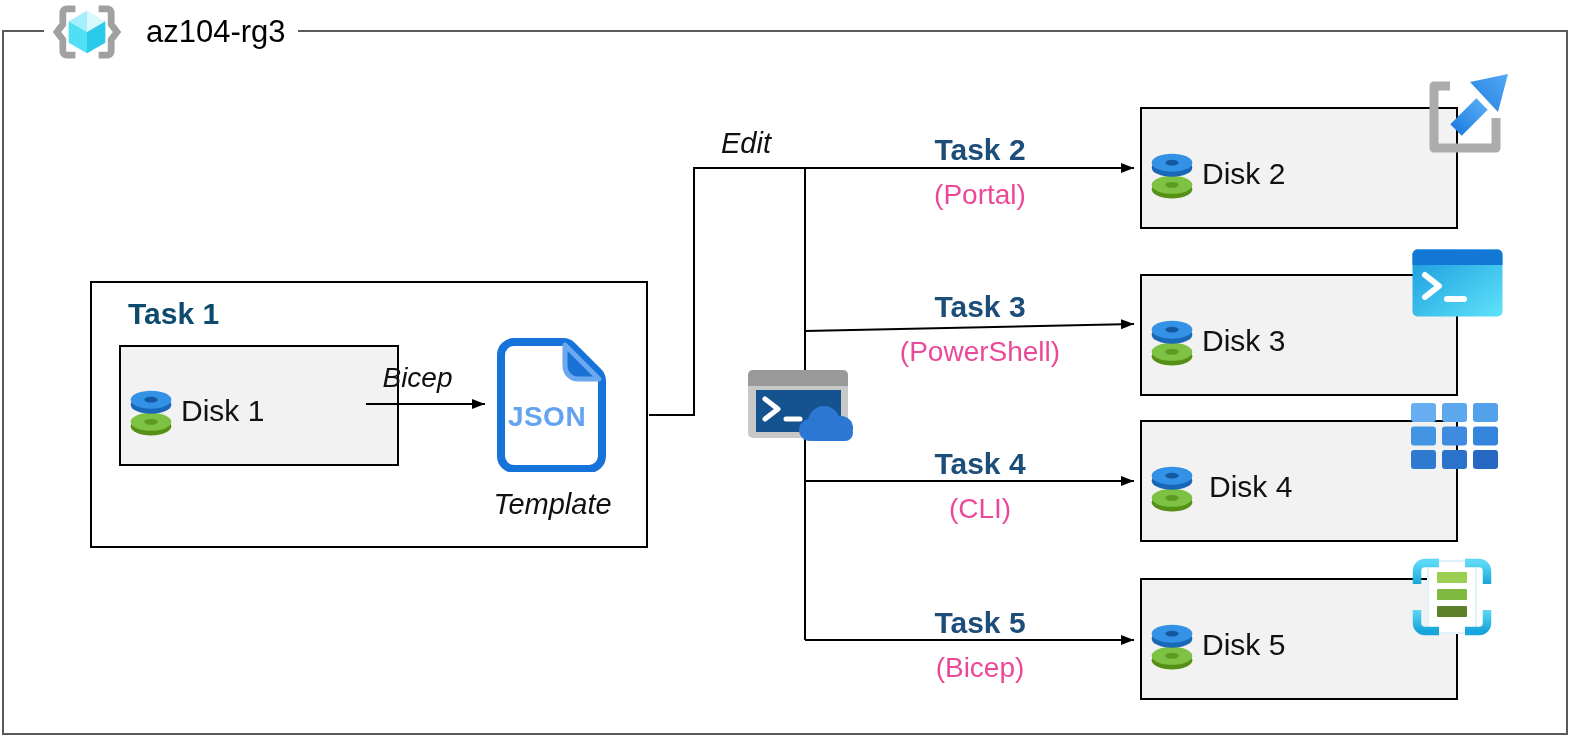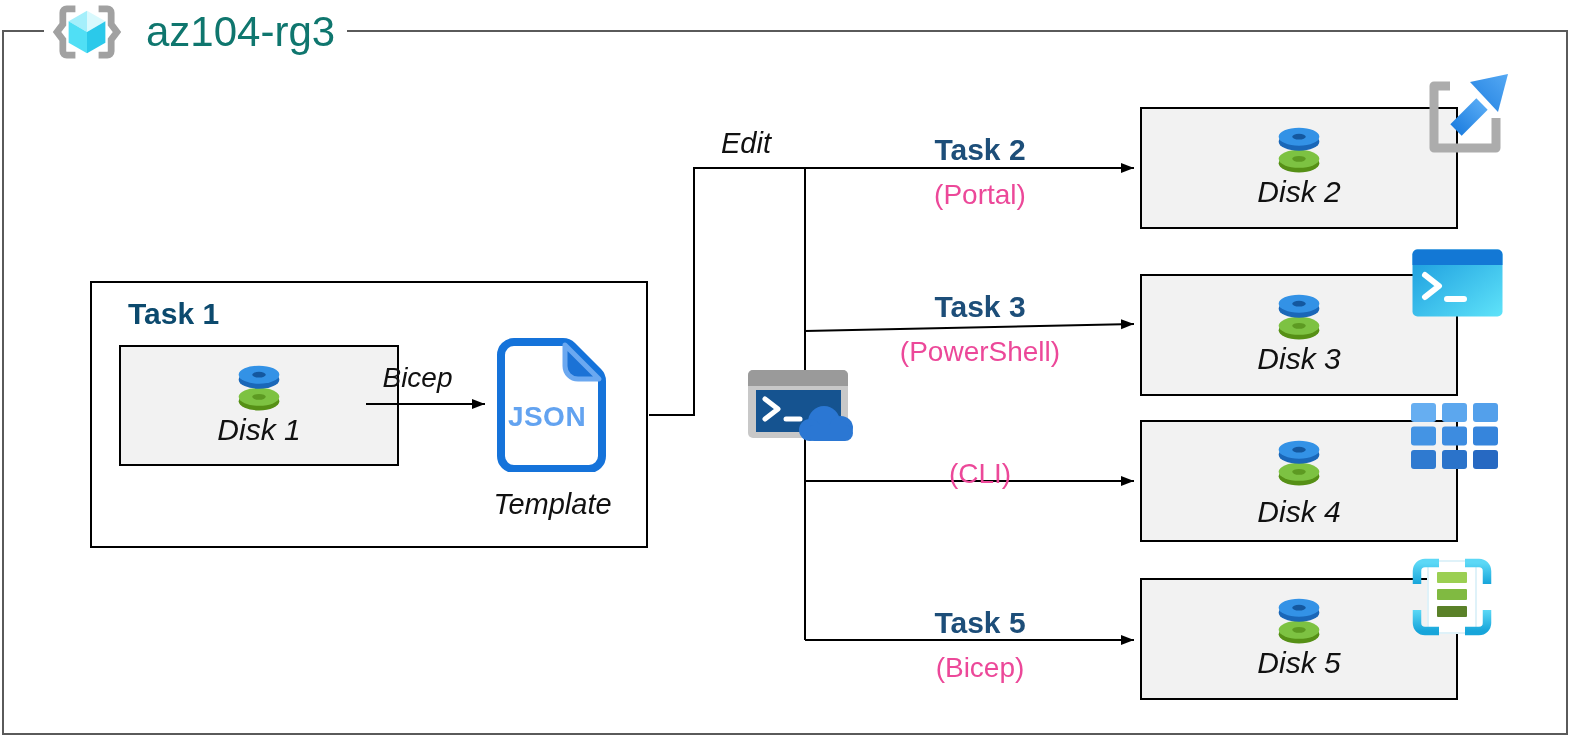--- a/index.html
+++ b/index.html
@@ -2,25 +2,25 @@
 <html><head>
 <meta charset="utf-8">
 <style>
   html,body{margin:0;padding:0;background:#fff;}
   .canvas{position:relative;width:1572px;height:737px;background:#fff;overflow:hidden;
           font-family:"Liberation Sans",sans-serif;color:#111;}
   .frame{position:absolute;left:2px;top:30px;width:1566px;height:705px;
          border:2px solid #5a5a5a;box-sizing:border-box;}
   .rg-header{position:absolute;left:44px;top:3px;height:58px;display:flex;align-items:center;
              gap:22px;background:#fff;padding:0 12px 0 6px;z-index:4;}
-  .rg-title{font-size:42px;color:#0f766e;white-space:nowrap;}
+  .rg-title{font-size:31px;color:#000000;white-space:nowrap;}
   .connectors{position:absolute;left:0;top:0;z-index:2;}
   .wbox{position:absolute;background:#fff;border:2px solid #000;box-sizing:border-box;z-index:1;}
   .gbox{position:absolute;background:#f2f2f2;border:2px solid #000;box-sizing:border-box;z-index:1;
-        display:flex;flex-direction:column;align-items:center;padding-top:11px;font-style:italic;}
+        display:flex;align-items:center;padding-top:11px;}
   .disk-label{font-size:30px;color:#111;margin-top:0px;line-height:32px;}
   .task1-title{position:absolute;left:36px;top:14px;font-size:30px;font-weight:700;color:#0c4a6e;}
   .float-label{position:absolute;text-align:center;font-size:28px;color:#111;z-index:3;font-style:italic;}
   .branch-label{position:absolute;left:830px;width:300px;text-align:center;z-index:3;}
   .branch-task{font-size:30px;font-weight:700;color:#1d4e79;line-height:35px;}
   .branch-method{font-size:28px;color:#ec4899;line-height:34px;margin-top:11px;}
   .abs-icon{position:absolute;z-index:3;}
 </style>
 </head>
 <body>
@@ -147,20 +147,21 @@
           <stop offset="1" stop-color="#5fe3f9"></stop>
       </linearGradient>
     </defs>
     <rect x="1.5" y="1.5" width="90" height="67" rx="5" fill="url(#psb)"></rect>
     <path d="M1.5,17 V6.5 a5,5 0 0 1 5,-5 h80 a5,5 0 0 1 5,5 V17 z" fill="#1378d5"></path>
     <path d="M14,27 l14,11 -14,11" fill="none" stroke="#fff" stroke-width="6" stroke-linecap="round" stroke-linejoin="round"></path>
     <line x1="36" y1="51" x2="53" y2="51" stroke="#fff" stroke-width="6" stroke-linecap="round"></line>
   </svg>
 
   <div class="branch-label" style="top:446px;">
+    <div class="branch-task">Task 4</div>
     <div class="branch-method">(CLI)</div>
   </div>
   <div class="gbox" style="left:1140px;top:420px;width:318px;height:122px;gap:7px;">
     <svg width="60" height="56" viewBox="0 0 66 62">
       <ellipse cx="33" cy="48" rx="22.5" ry="10" fill="#569016"></ellipse>
       <ellipse cx="33" cy="43" rx="22.5" ry="10" fill="#7dc242"></ellipse>
       <ellipse cx="33" cy="43" rx="7.5" ry="3.2" fill="#5d9a22"></ellipse>
       <ellipse cx="33" cy="24" rx="22.5" ry="10" fill="#1a67b8"></ellipse>
       <ellipse cx="33" cy="18.5" rx="22.5" ry="10" fill="#3392e6"></ellipse>
       <ellipse cx="33" cy="18.5" rx="7.5" ry="3.2" fill="#14589f"></ellipse>

